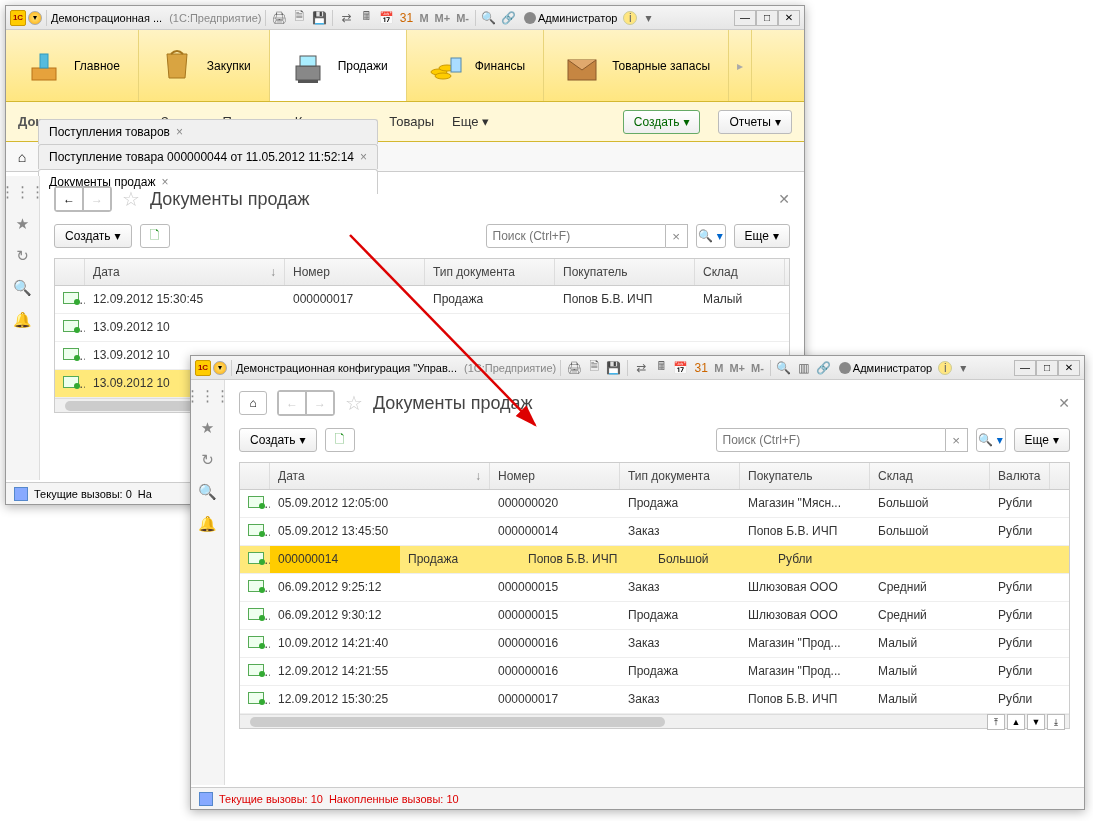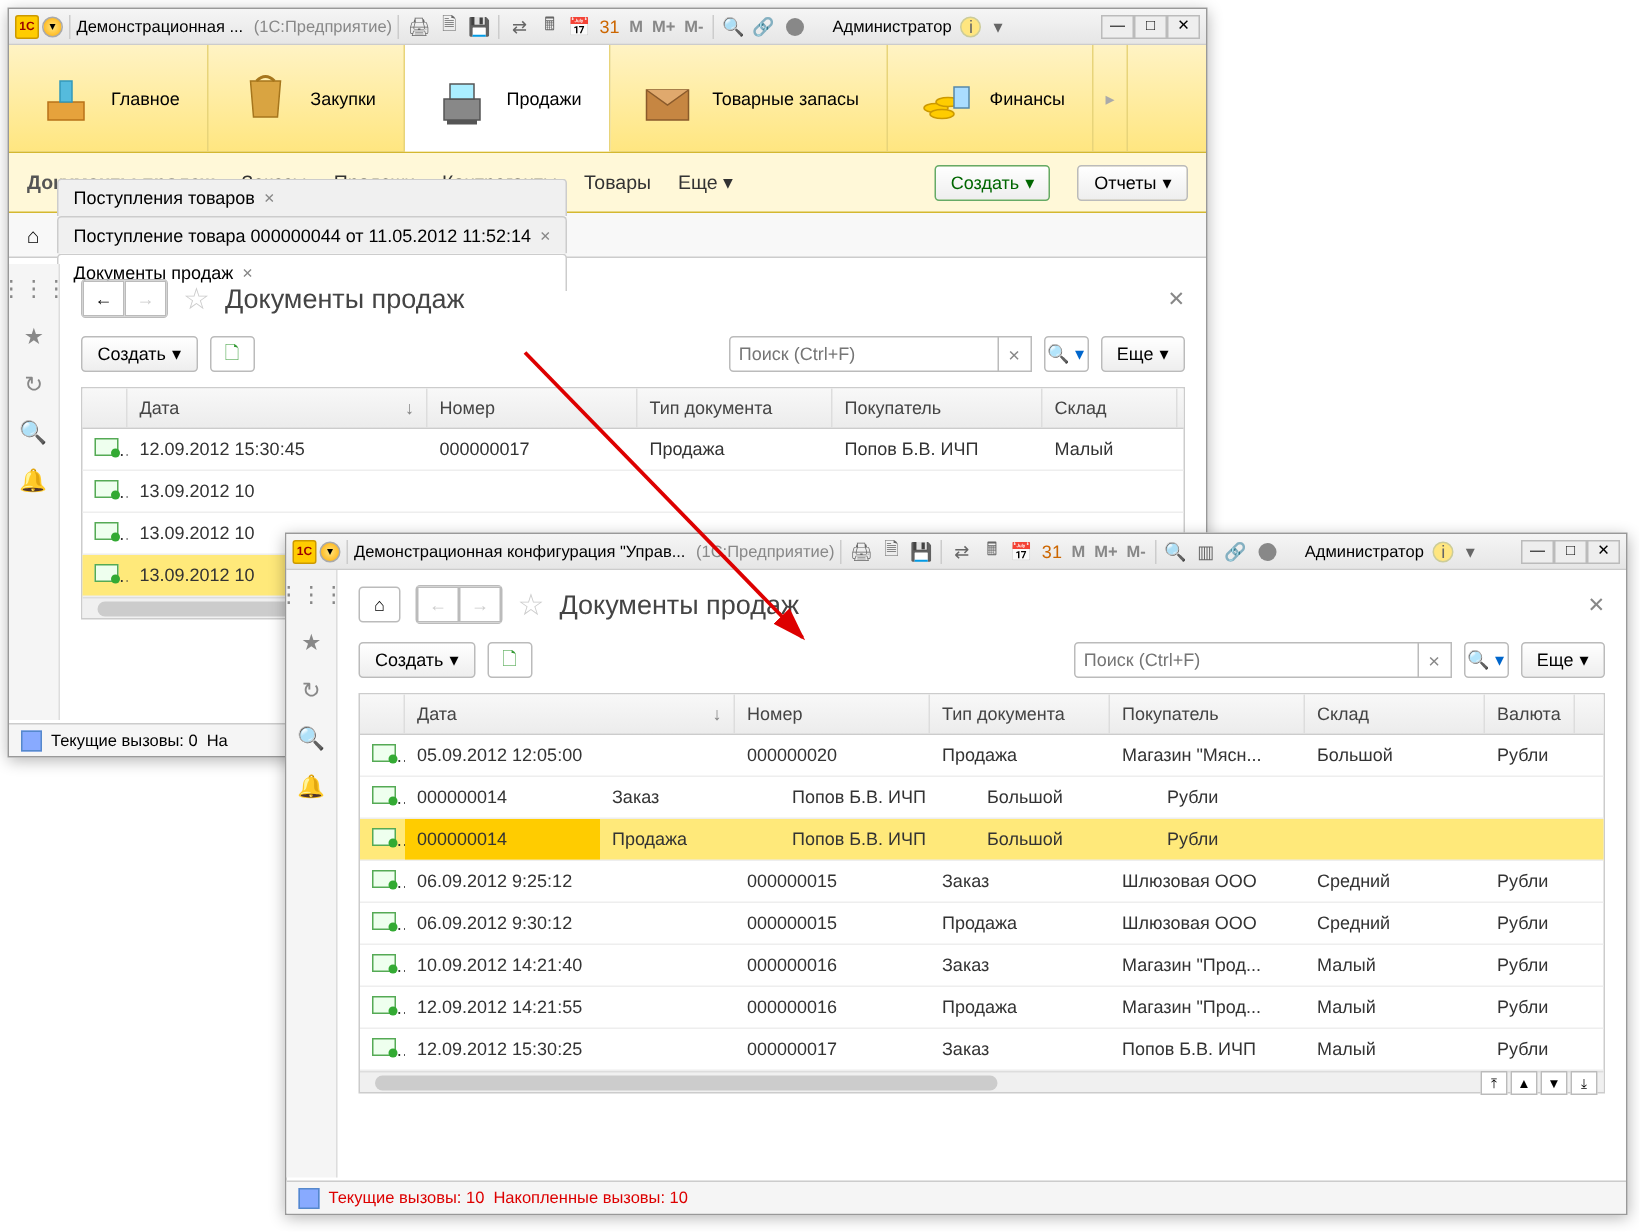--- a/index.html
+++ b/index.html
@@ -7,21 +7,21 @@
   .window { position: absolute; background: #fff; border: 1px solid #999; box-shadow: 0 2px 10px rgba(0,0,0,0.3); }
   .win1 { left: 5px; top: 5px; width: 800px; height: 500px; }
   .win2 { left: 190px; top: 355px; width: 895px; height: 455px; }
   .titlebar { display: flex; align-items: center; height: 24px; background: linear-gradient(#f5f5f5,#e6e6e6); border-bottom: 1px solid #ccc; padding: 0 4px; gap: 2px; font-size: 11px;}
   .titlebar .logo { width:16px; height:16px; background:#ffcc00; border:1px solid #c90; border-radius:2px; font-size:8px; text-align:center; line-height:14px; font-weight:bold; color:#900;}
   .titlebar .down { width:14px; height:14px; border:1px solid #aaa; border-radius:7px; background:radial-gradient(#ffe680,#ffaa00); font-size:8px; text-align:center; line-height:12px;}
   .titlebar .sep { width:1px; height:16px; background:#ccc; margin:0 2px;}
   .tb-icon { width:18px; height:18px; display:inline-flex; align-items:center; justify-content:center; font-size:12px; color:#666; cursor:pointer;}
   .mtext { font-weight:bold; color:#888; padding:0 2px; cursor:pointer;}
   .spacer { flex:1; }
-  .user { display:flex; align-items:center; gap:19px; padding:0 4px; }
+  .user { display:flex; align-items:center; gap:2px; padding:0 4px; }
   .user-icon{ width:12px;height:12px;background:#888;border-radius:50%;}
   .wbtns { display:flex; gap:0;}
   .wbtn { width:22px;height:16px;border:1px solid #bbb;background:#eee;font-size:10px;text-align:center;line-height:14px;cursor:pointer;}
   .navbar { display:flex; height:72px; background:linear-gradient(#fff3c4,#ffe680); border-bottom:1px solid #d4b830;text-align:right;}
   .nav-item { display:flex; align-items:center; gap:10px; padding:0 18px; border-right:1px solid #e8d47a; cursor:pointer;}
   .nav-item.active { background:#fff; }
   .nav-icon { width:40px; height:40px; }
   .subnav { display:flex; align-items:center; height:40px; background:#fff8d8; border-bottom:1px solid #d4b830; padding:0 12px; gap:18px; font-size:13px;}
   .subnav .title { font-weight:bold; color:#555;}
   .subnav a { color:#333; cursor:pointer;}
@@ -141,33 +141,33 @@
       <div class="nav-item active">
         <div class="nav-icon"><svg viewBox="0 0 40 40">
             <rect x="8" y="20" width="24" height="14" fill="#888" stroke="#555"></rect>
             <rect x="12" y="10" width="16" height="10" fill="#aef" stroke="#555"></rect>
             <rect x="10" y="34" width="20" height="3" fill="#555"></rect>
           </svg></div>
         <span>Продажи</span>
       </div>
       <div class="nav-item">
         <div class="nav-icon"><svg viewBox="0 0 40 40">
-            <rect x="6" y="14" width="28" height="20" fill="#c68642" stroke="#8a5a2b"></rect>
-            <path d="M6 14 L20 24 L34 14" fill="#e0a96d" stroke="#8a5a2b"></path>
-          </svg></div>
-        <span>Товарные запасы</span>
-      </div>
-      <div class="nav-item">
-        <div class="nav-icon"><svg viewBox="0 0 40 40">
             <ellipse cx="14" cy="26" rx="8" ry="3" fill="#fc0" stroke="#c90"></ellipse>
             <ellipse cx="22" cy="22" rx="8" ry="3" fill="#fc0" stroke="#c90"></ellipse>
             <ellipse cx="18" cy="30" rx="8" ry="3" fill="#fc0" stroke="#c90"></ellipse>
             <rect x="26" y="12" width="10" height="14" fill="#adf" stroke="#58a"></rect>
           </svg></div>
         <span>Финансы</span>
+      </div>
+      <div class="nav-item">
+        <div class="nav-icon"><svg viewBox="0 0 40 40">
+            <rect x="6" y="14" width="28" height="20" fill="#c68642" stroke="#8a5a2b"></rect>
+            <path d="M6 14 L20 24 L34 14" fill="#e0a96d" stroke="#8a5a2b"></path>
+          </svg></div>
+        <span>Товарные запасы</span>
       </div>
       <div class="nav-item" style="flex: 0 1 0%; padding: 0px 8px; color: rgb(170, 170, 170);">▸</div>
     </div>
 
   <div class="subnav">
     <span class="title">Документы продаж</span>
     <span id="subnav-items"><a style="margin-right: 18px;">Заказы</a><a style="margin-right: 18px;">Продажи</a><a style="margin-right: 18px;">Контрагенты</a><a style="margin-right: 18px;">Товары</a><a class="more" style="margin-right: 18px;">Еще</a></span>
     <span class="spacer"></span>
     <span class="btn green"><span>Создать</span> ▾</span>
     <span class="btn"><span>Отчеты</span> ▾</span>
@@ -360,20 +360,21 @@
             <div class="td c-icon"><span class="doc-i"></span></div>
             <div class="td c2-date">05.09.2012 12:05:00</div>
             <div class="td c2-num">000000020</div>
             <div class="td c2-type">Продажа</div>
             <div class="td c2-buyer">Магазин "Мясн...</div>
             <div class="td c2-wh">Большой</div>
             <div class="td c2-cur">Рубли</div>
           </div>
           <div class="tr">
             <div class="td c-icon"><span class="doc-i"></span></div>
+            <div class="td c2-date">05.09.2012 13:45:50</div>
             <div class="td c2-num">000000014</div>
             <div class="td c2-type">Заказ</div>
             <div class="td c2-buyer">Попов Б.В. ИЧП</div>
             <div class="td c2-wh">Большой</div>
             <div class="td c2-cur">Рубли</div>
           </div>
           <div class="tr sel">
             <div class="td c-icon"><span class="doc-i"></span></div>
             <div class="td c2-num hl">000000014</div>
             <div class="td c2-type">Продажа</div>

